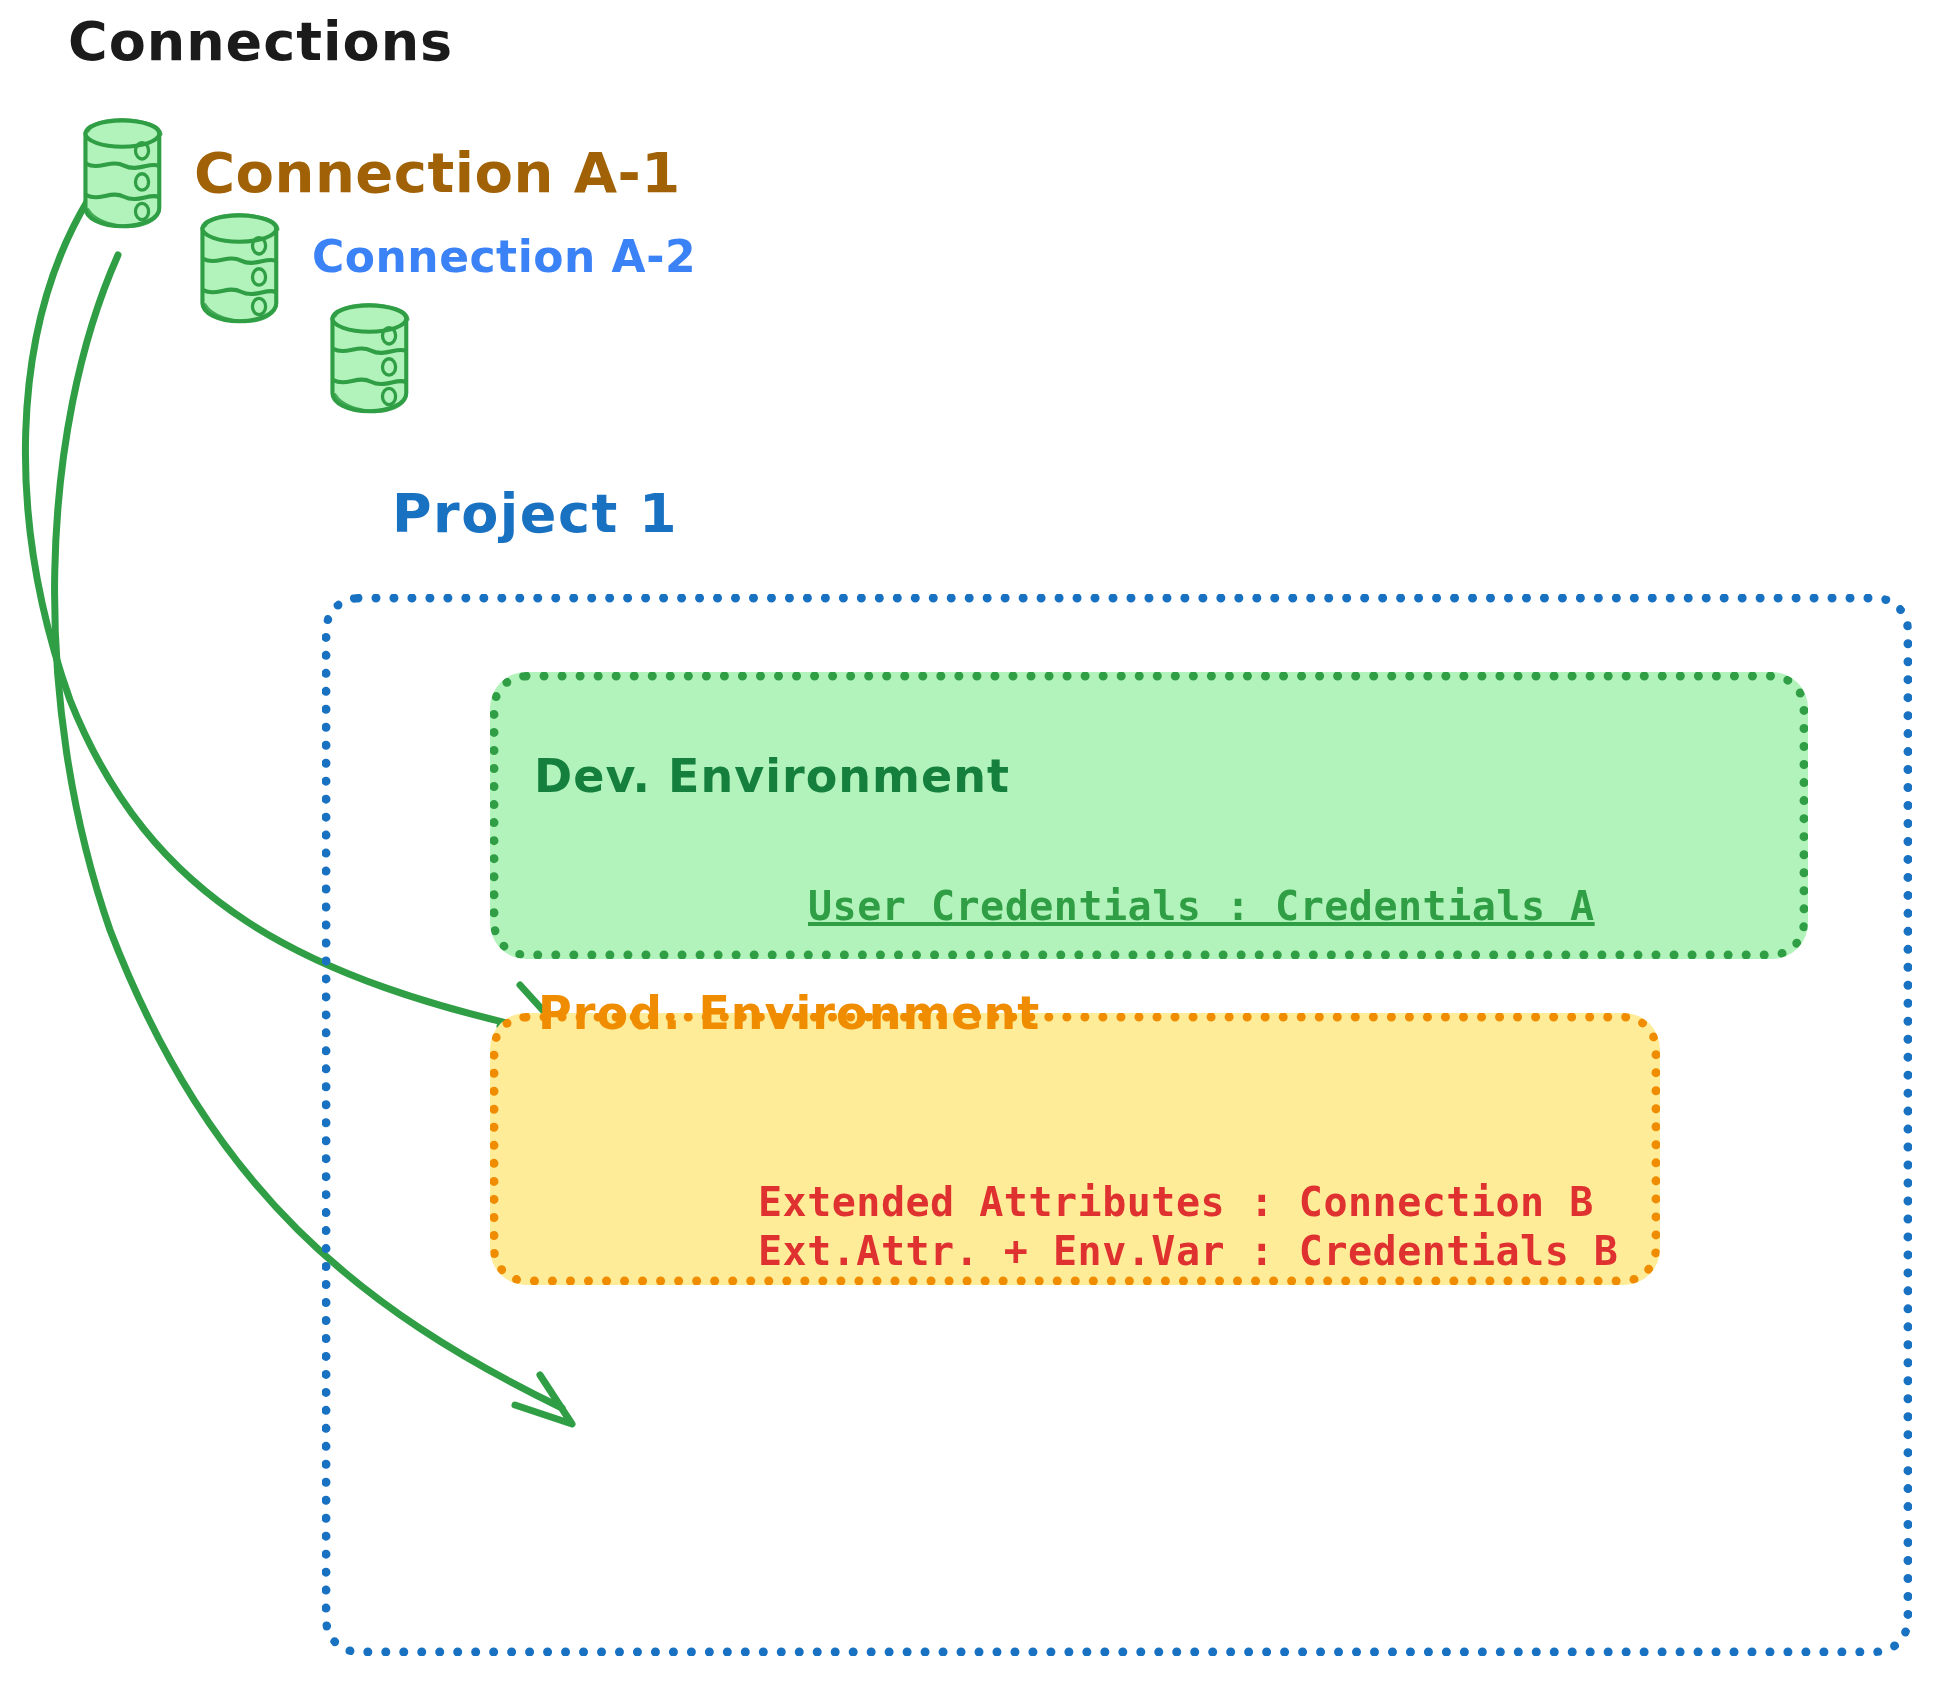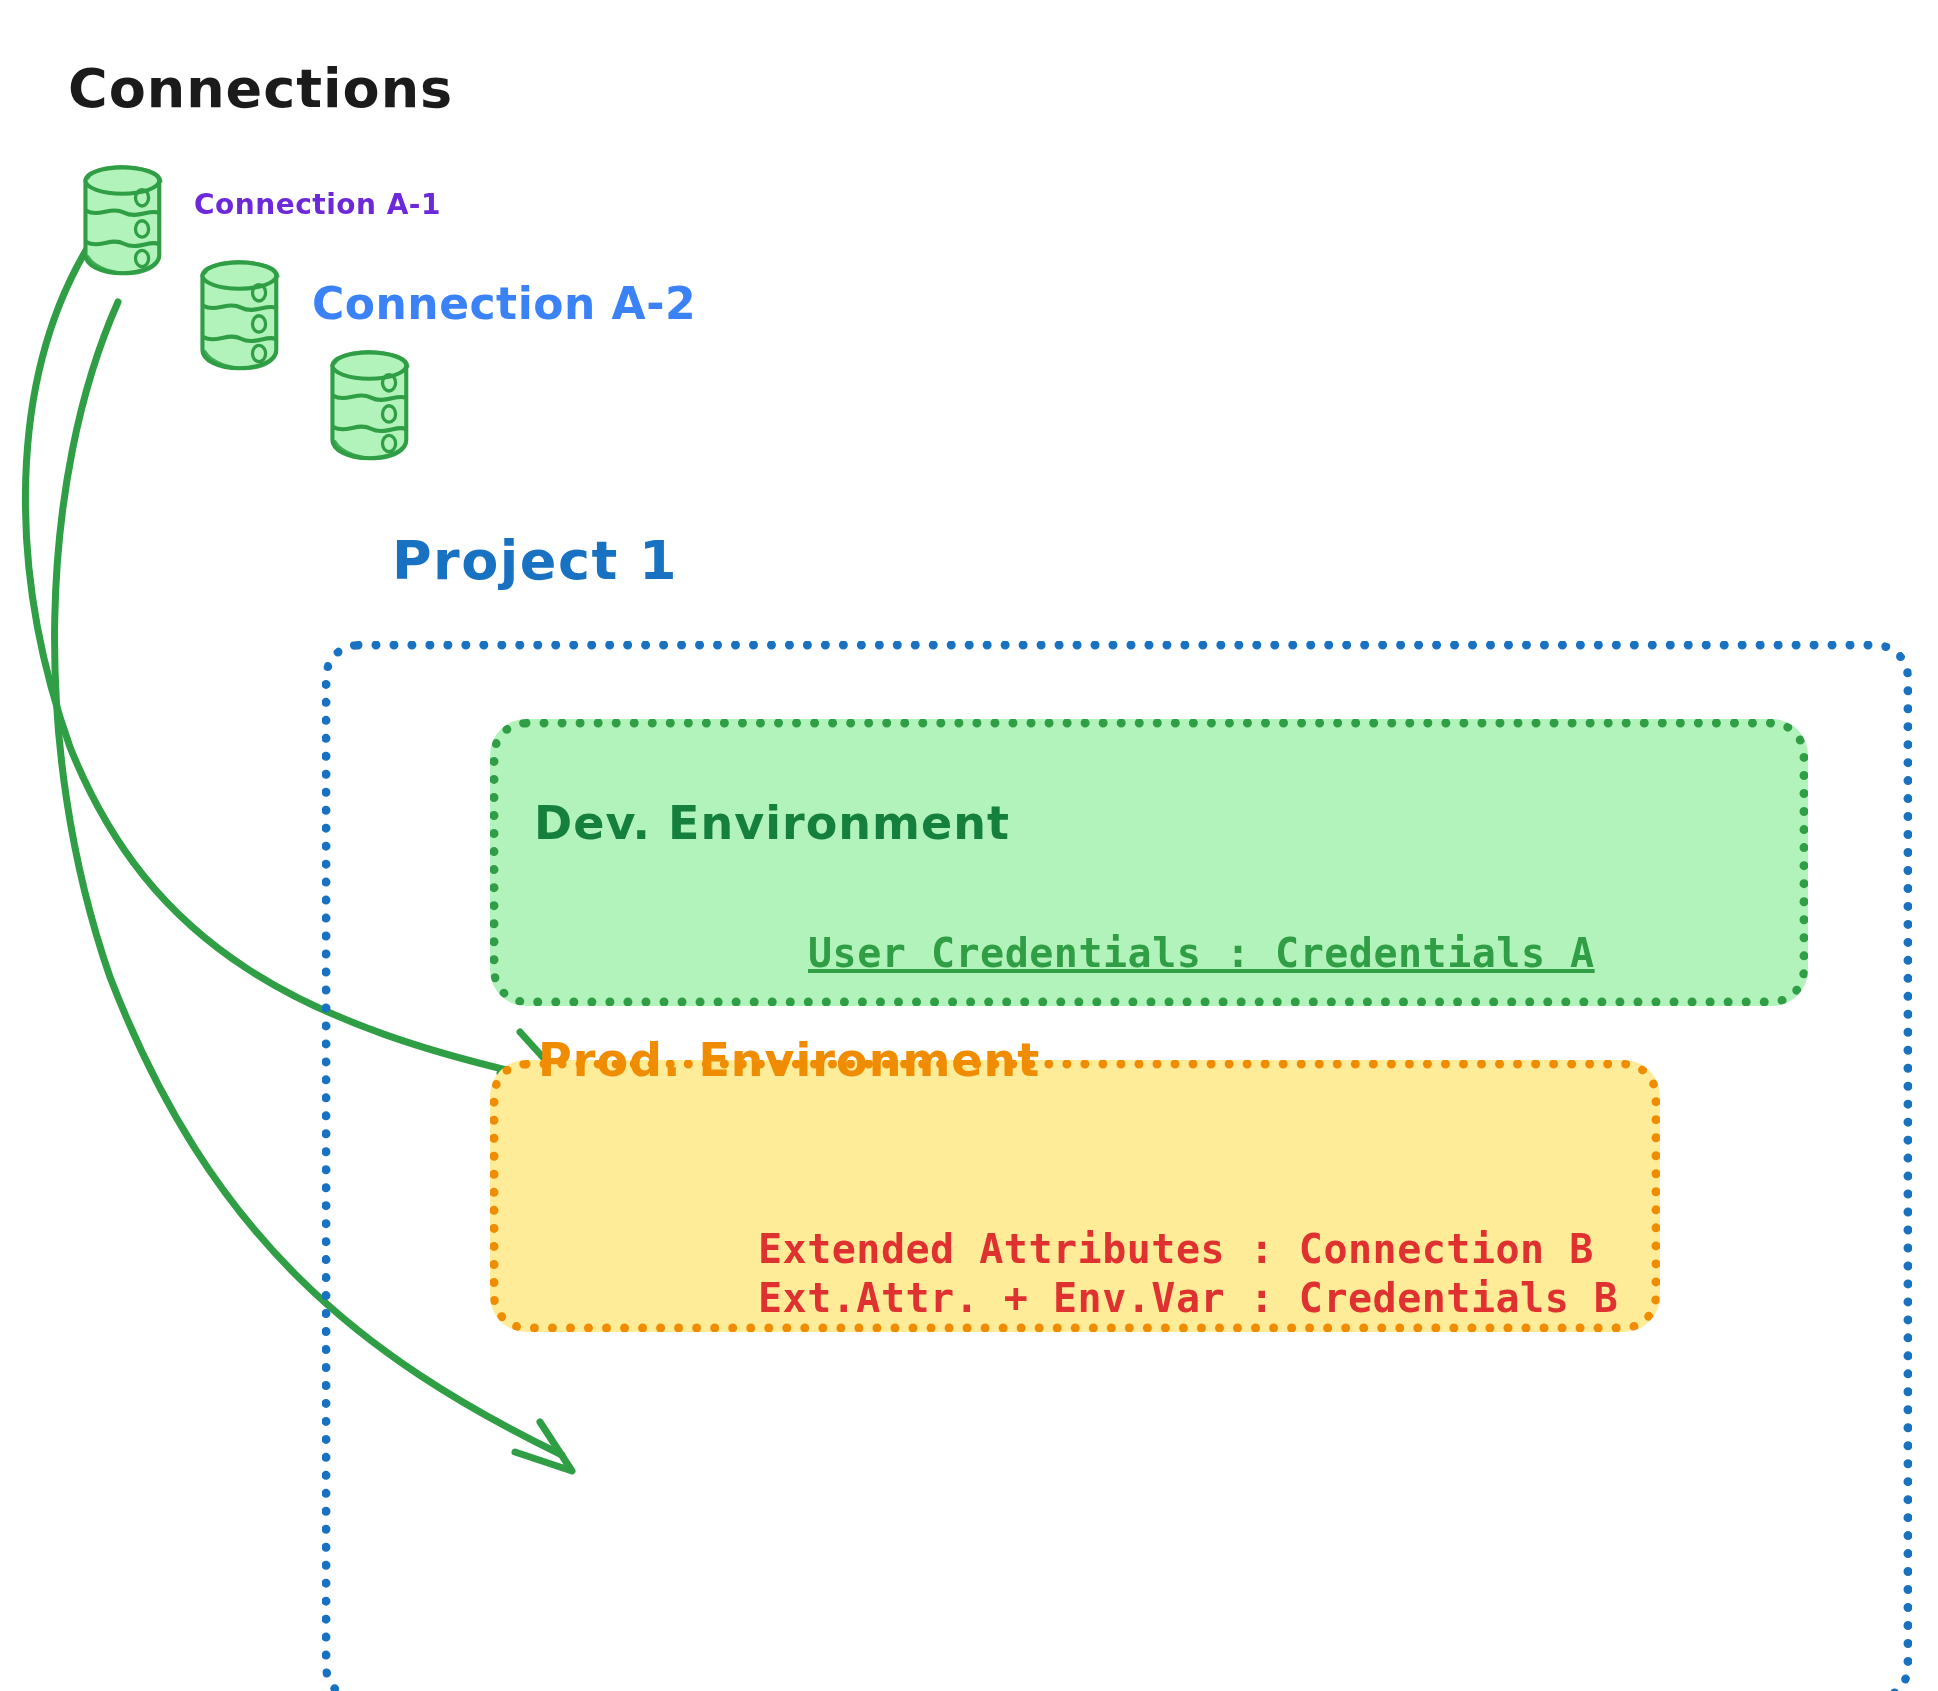--- a/index.html
+++ b/index.html
@@ -12,21 +12,20 @@
     height: 1691px;
     position: relative;
     overflow: hidden;
     font-family: "DejaVu Sans", sans-serif;
   }
   #canvas {
     position: absolute;
     inset: 0;
     width: 1938px;
     height: 1458px;
-    margin-top: 47px;
   }
   .layer-svg {
     position: absolute;
     top: 0;
     left: 0;
     width: 1938px;
     height: 1691px;
     pointer-events: none;
   }
   
@@ -46,21 +45,21 @@
     font-weight: 700;
   }
 
   #title-connections {
     left: 68px;
     top: 12px;
     font-size: 54px;
     color: #1b1b1b;
     letter-spacing: 1px;
   }
-  #label-conn-1 { left: 194px; top: 142px; font-size: 28px; color: #6d28d9; }
+  #label-conn-1 { left: 194px; top: 142px; font-size: 56px; color: #a16207; }
   #label-conn-2 { left: 312px; top: 232px; font-size: 44px; color: #3b82f6; }
   #label-conn-3 { left: 440px; top: 325px; font-size: 44px; color: #2ba24c; }
 
   #label-project-1 {
     left: 392px;
     top: 484px;
     font-size: 54px;
     color: #1971c2;
     letter-spacing: 1.5px;
   }

